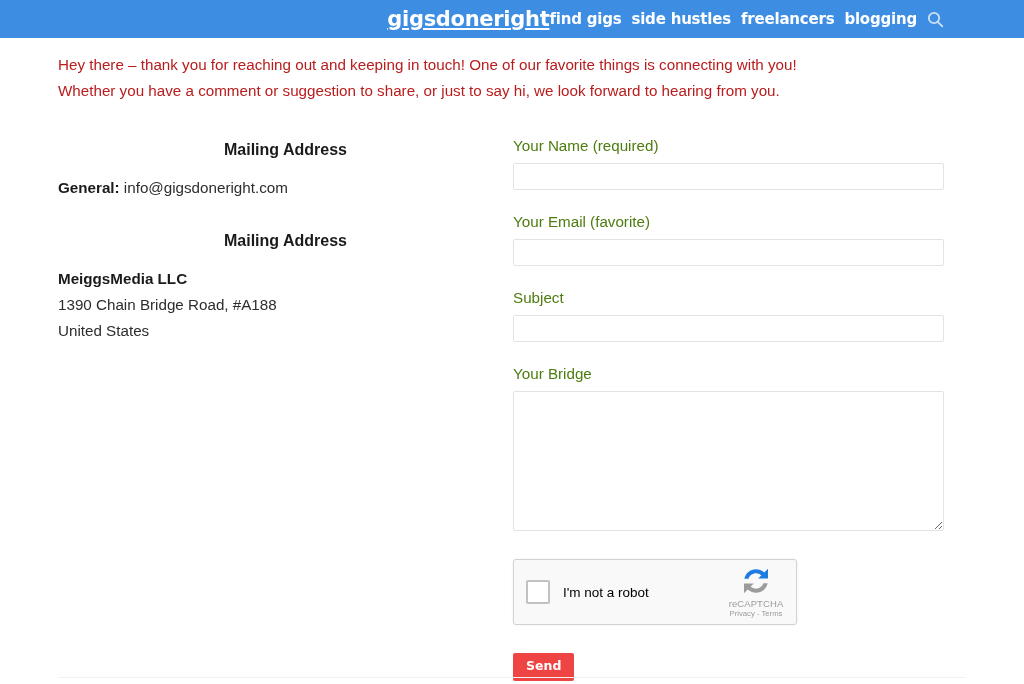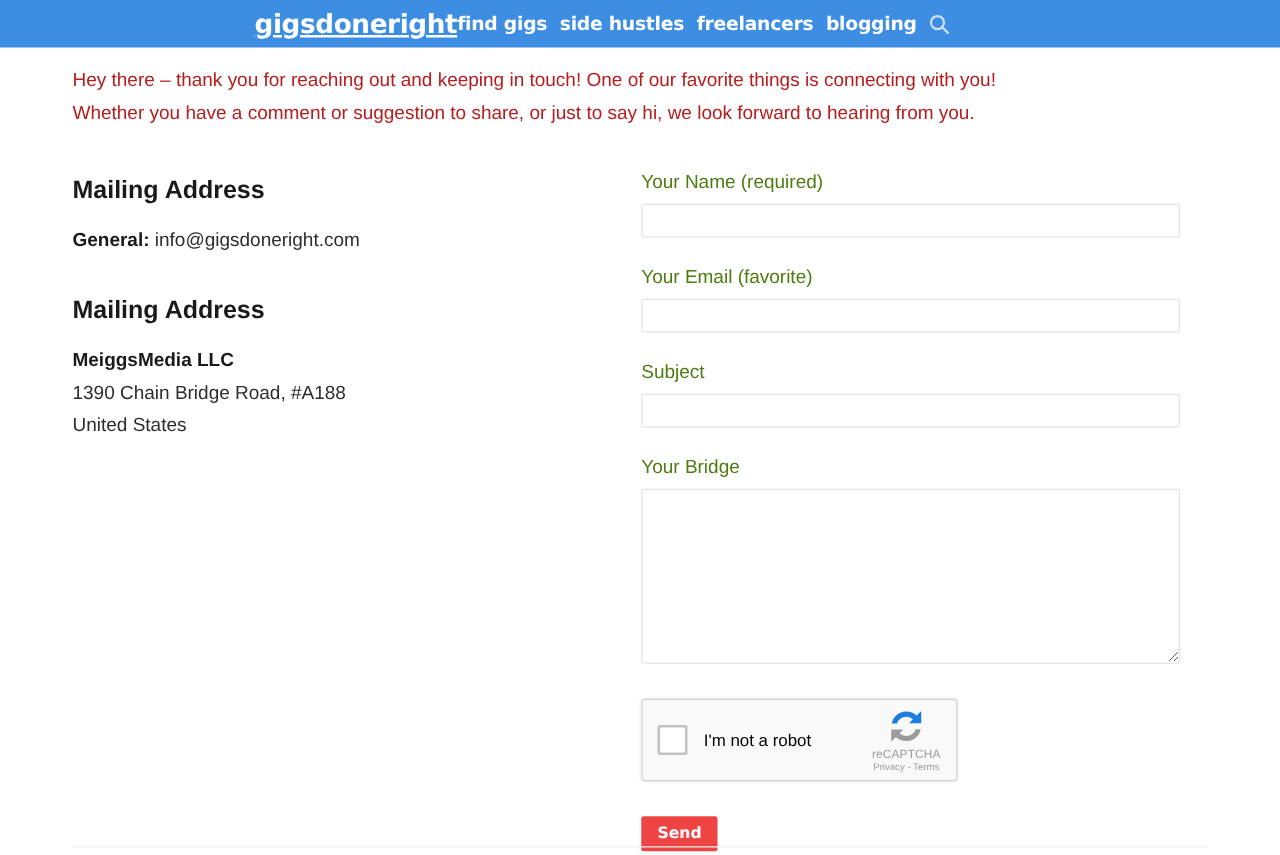--- a/index.html
+++ b/index.html
@@ -17,21 +17,21 @@
     overflow: hidden;
     position: relative;
   }
 
   
   .site-header {
     height: 38px;
     background: #3d8ee3;
     display: flex;
     align-items: center;
-    justify-content: center;
+    justify-content: flex-end;
     padding: 0 18px 0 20px;
     position: relative;
   }
   .logo {
     color: #ffffff;
     font-size: 21px;
     font-weight: bold;
     letter-spacing: -0.3px;
     line-height: 1;
     font-family: "DejaVu Sans", sans-serif;
@@ -86,25 +86,26 @@
     width: 455px;
     flex: 0 0 455px;
     padding-top: 4px;
   }
   .col-right {
     flex: 1 1 auto;
     padding-left: 0px;
   }
 
   .addr-heading {
-    font-size: 20px;
+    font-size: 16px;
     font-weight: bold;
     color: #1a1a1a;
     margin: 0 0 16px 0;
     line-height: 1.2;
+    text-align: center;
   }
   .addr-heading.second { margin-top: 30px; }
   .addr-line {
     font-size: 15.2px;
     line-height: 26px;
     color: #2d2d2d;
     margin: 0;
   }
   .addr-line.strong, .addr-label { font-weight: bold; color: #1a1a1a; }
   .addr-block { margin-top: 14px; }
@@ -142,21 +143,21 @@
     font-size: 14px;
     font-family: "Liberation Sans", sans-serif;
     color: #2d2d2d;
     outline: none;
     resize: vertical;
   }
   .msg-field { margin-bottom: 28px; }
 
   
   .recaptcha {
-    width: 253px;
+    width: 284px;
     height: 66px;
     background: #f9f9f9;
     border: 1px solid #d3d3d3;
     border-radius: 3px;
     display: flex;
     align-items: center;
     box-shadow: 0 0 3px rgba(0,0,0,0.07);
     margin-bottom: 28px;
   }
   .rc-checkbox {

